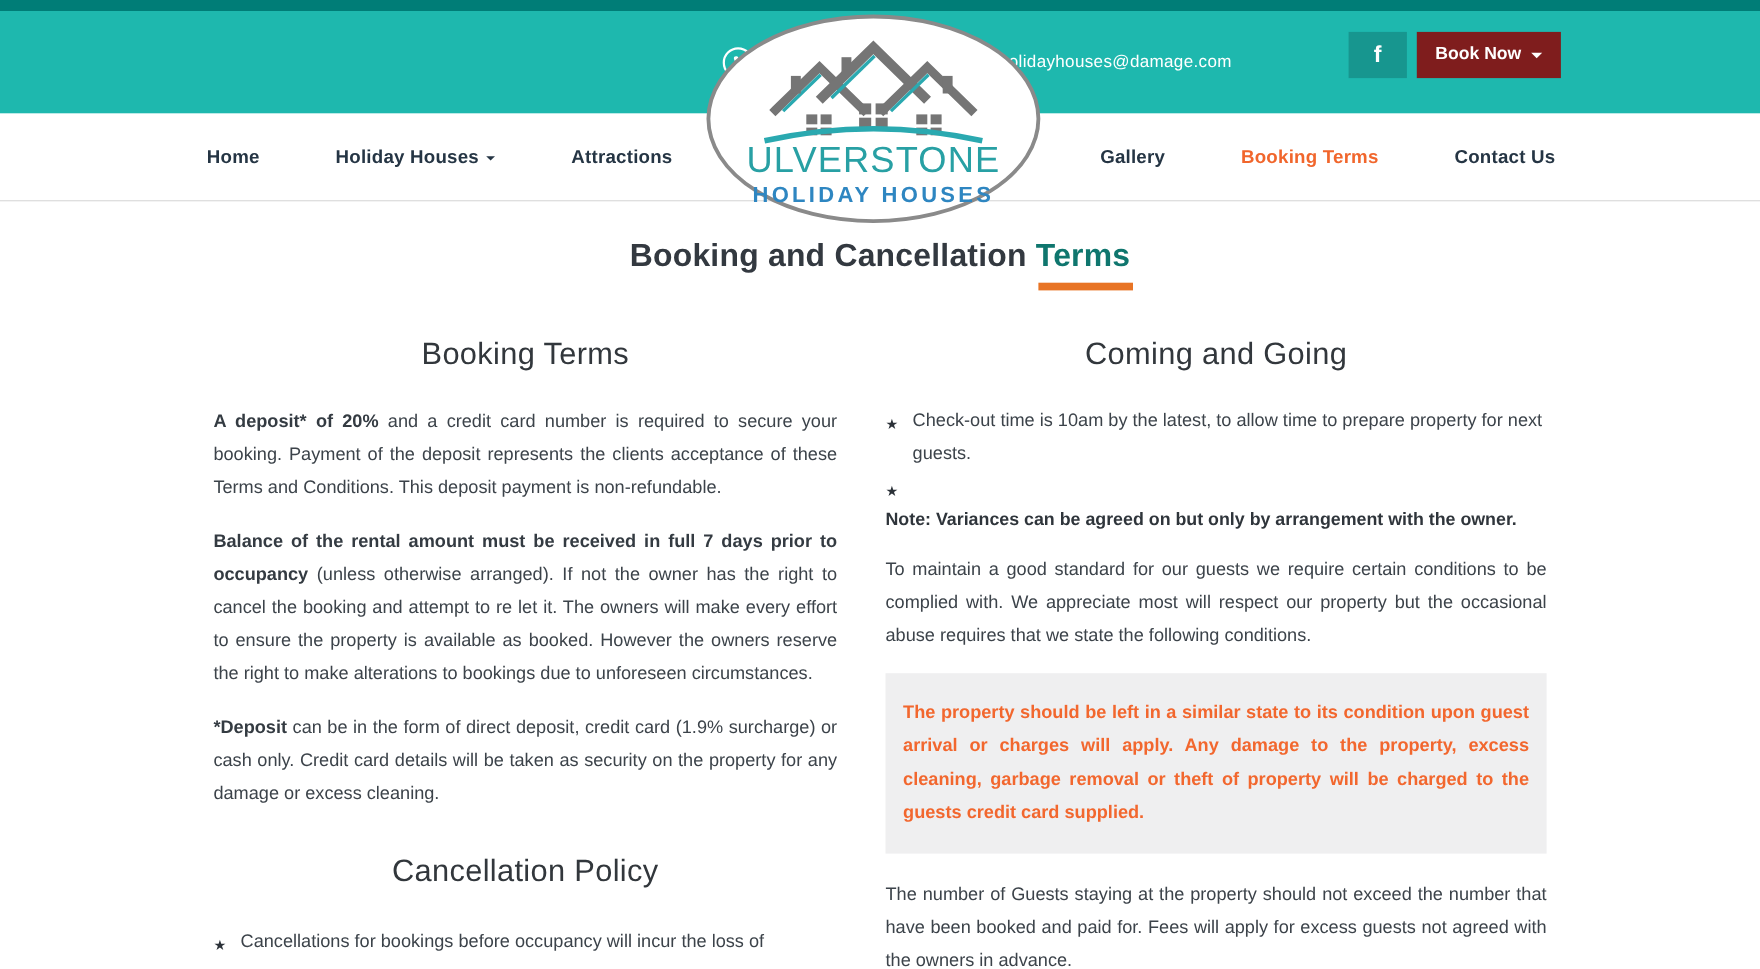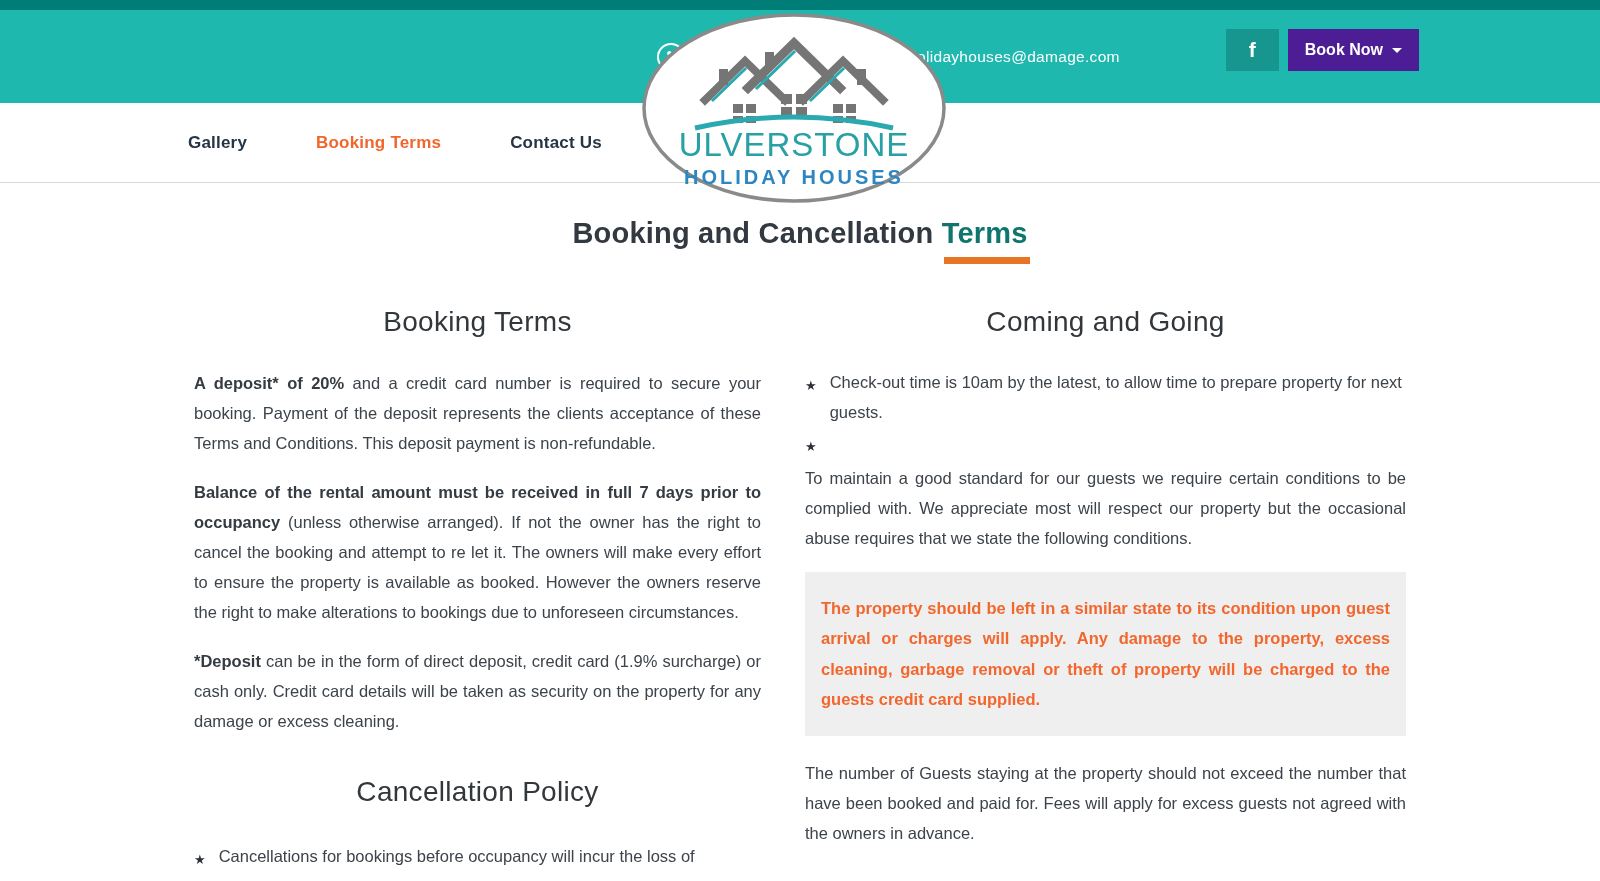--- a/index.html
+++ b/index.html
@@ -11,21 +11,21 @@
   .header { height:93px; background:#1eb8ae; position:relative;
     display:flex; flex-direction:row; justify-content:center; gap:0; padding-left:177px; }
   .contact-row { display:flex; align-items:center; gap:11px; color:#fff; }
   .icon-circle { width:28px; height:28px; border:2px solid #fff; border-radius:50%;
     display:flex; align-items:center; justify-content:center; flex:0 0 auto; }
   .contact-text { font-size:15.5px; font-weight:700; letter-spacing:.3px; }
   .contact-text.email { font-weight:400; font-size:15.5px; }
   .header-actions { position:absolute; top:19px; right:181px; display:flex; gap:9px; }
   .fb-btn { width:53px; height:42px; background:#17968f; color:#fff; font-weight:700;
     font-size:21px; display:flex; align-items:center; justify-content:center; cursor:pointer; }
-  .book-btn { height:42px; background:#4c1d95; color:#fff; font-weight:700; font-size:16px;
+  .book-btn { height:42px; background:#7f1d1d; color:#fff; font-weight:700; font-size:16px;
     padding:0 17px; display:flex; align-items:center; gap:9px; cursor:pointer; }
   .caret-down { width:0; height:0; border-left:5px solid transparent;
     border-right:5px solid transparent; border-top:5px solid currentColor; display:inline-block; }
 
   
   .navbar { height:80px; background:#fff; border-bottom:1px solid #d8d8d8;
     display:flex; align-items:center; justify-content:space-between; padding:0 186px 0 188px; }
   .nav-group { display:flex; align-items:center; gap:69px; }
   .nav-item { font-size:17px; font-weight:700; color:#253544; letter-spacing:.2px;
     cursor:pointer; display:flex; align-items:center; gap:7px; white-space:nowrap; }
@@ -92,20 +92,32 @@
       <span>f</span>
     </div>
     <div class="book-btn">
       <span>Book Now</span>
       <span class="caret-down"></span>
     </div>
   </div>
 </header>
 
 <nav class="navbar">
+  <div class="nav-group">
+    <div class="nav-item">
+      <span>Home</span>
+    </div>
+    <div class="nav-item">
+      <span>Holiday Houses</span>
+      <span class="caret-down"></span>
+    </div>
+    <div class="nav-item">
+      <span>Attractions</span>
+    </div>
+  </div>
   <div class="nav-group">
     <div class="nav-item">
       <span>Gallery</span>
     </div>
     <div class="nav-item active">
       <span>Booking Terms</span>
     </div>
     <div class="nav-item">
       <span>Contact Us</span>
     </div>
@@ -168,20 +180,21 @@
       <h2 class="col-heading">Coming and Going</h2>
       <ul class="bullet-list">
         <li class="bullet">
           <span class="star">★</span>
           <span>Check-out time is 10am by the latest, to allow time to prepare property for next guests.</span>
         </li>
         <li class="bullet">
           <span class="star">★</span>
         </li>
       </ul>
+      <p class="note-line">Note: Variances can be agreed on but only by arrangement with the owner.</p>
       <p class="body-p">To maintain a good standard for our guests we require certain conditions to be complied with. We appreciate most will respect our property but the occasional abuse requires that we state the following conditions.</p>
       <div class="highlight-box">
         <p class="highlight-text">The property should be left in a similar state to its condition upon guest arrival or charges will apply. Any damage to the property, excess cleaning, garbage removal or theft of property will be charged to the guests credit card supplied.</p>
       </div>
       <p class="body-p">The number of Guests staying at the property should not exceed the number that have been booked and paid for. Fees will apply for excess guests not agreed with the owners in advance.</p>
     </section>
 
   </div>
 </main>
 

